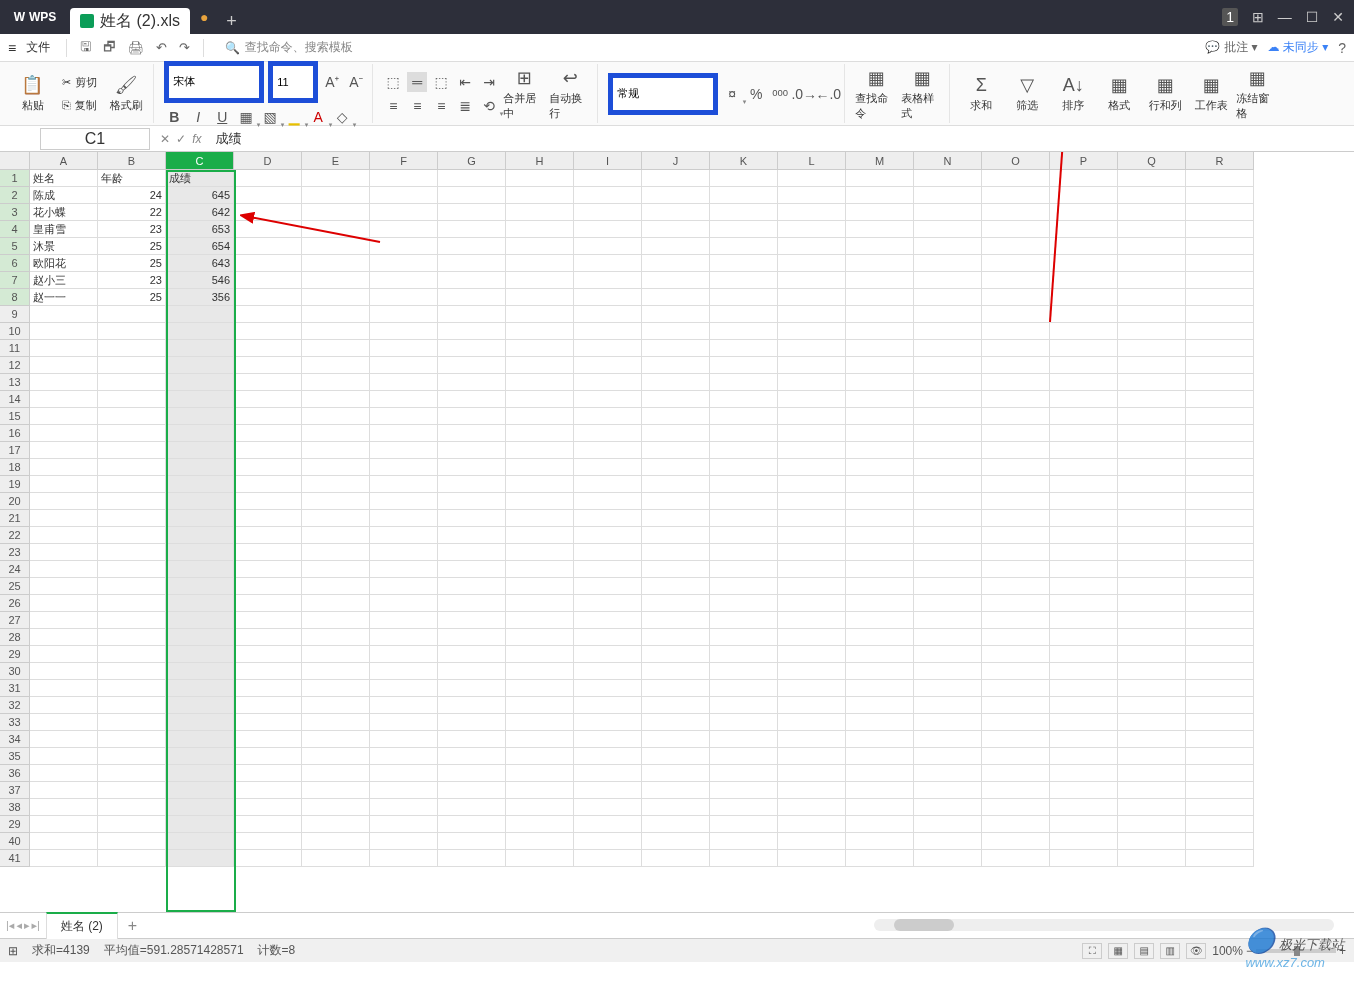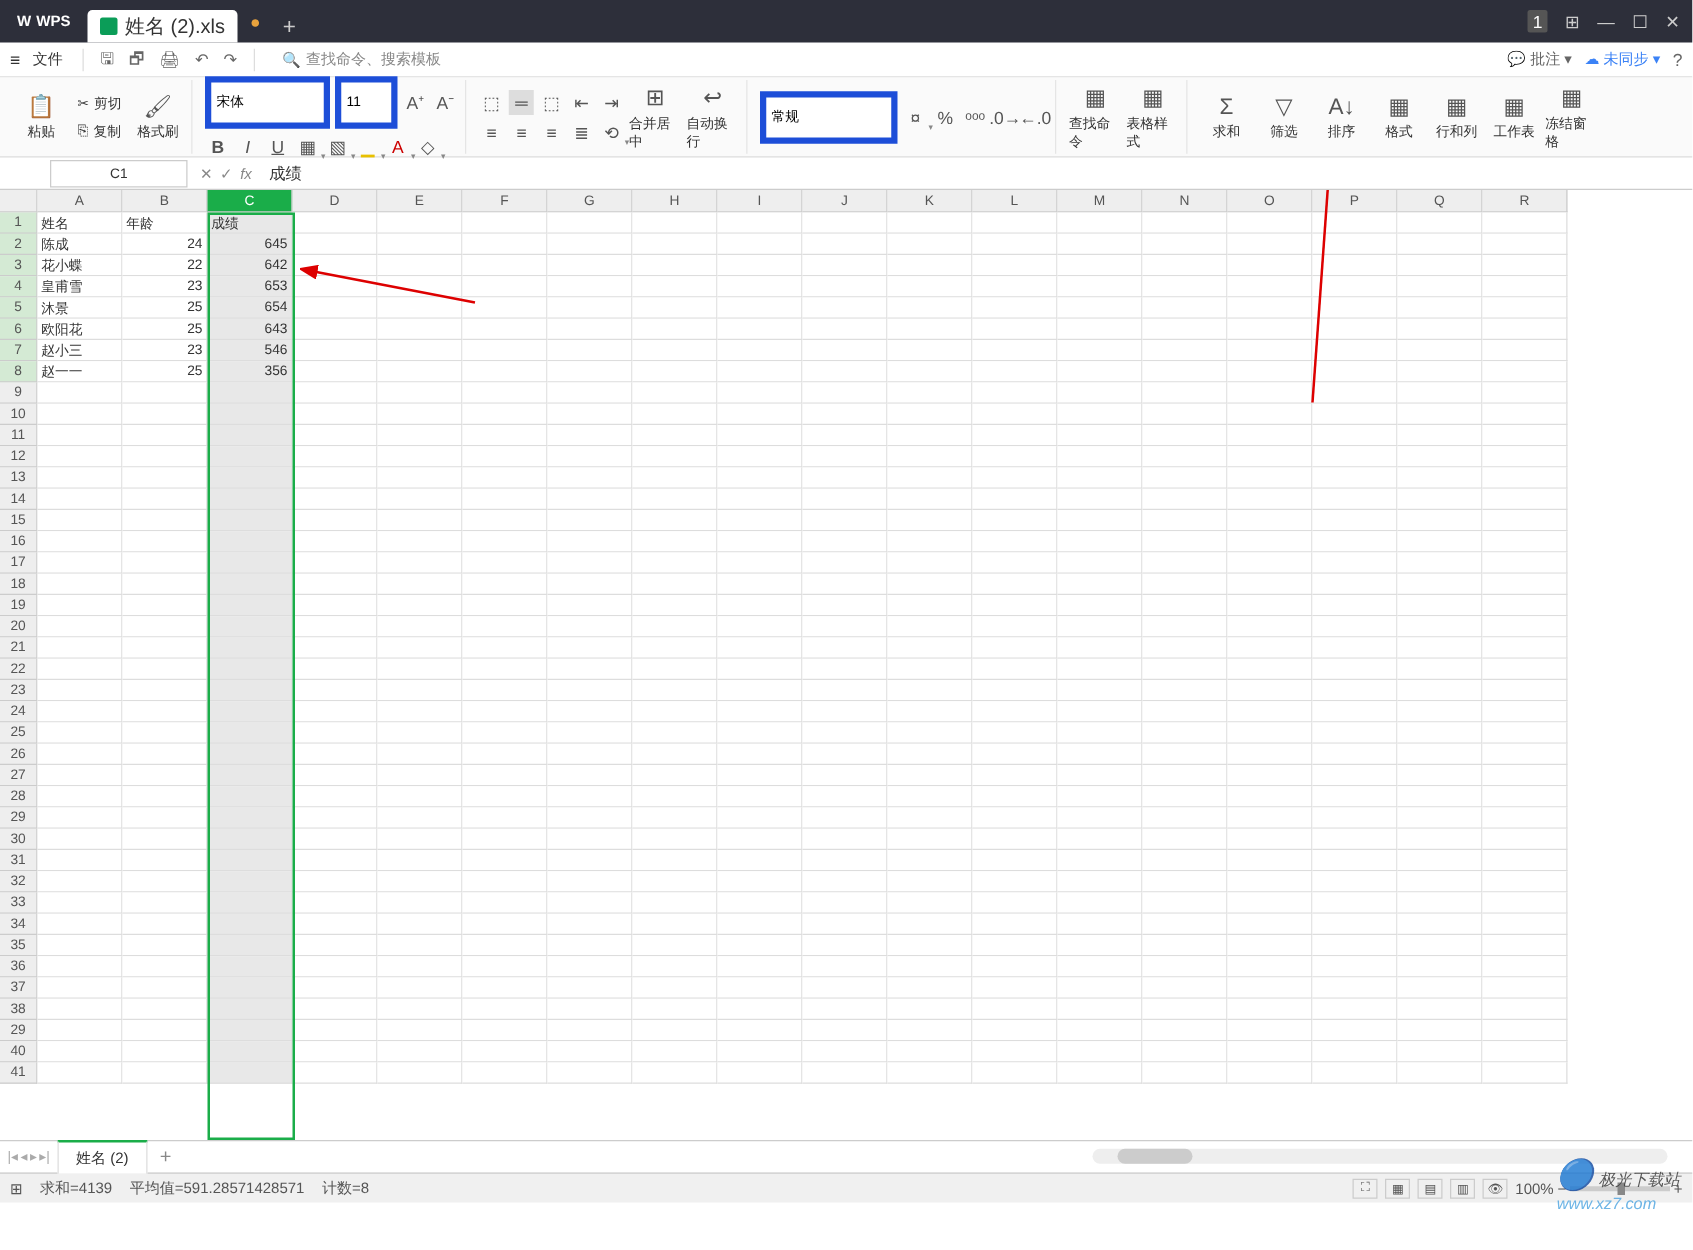--- a/index.html
+++ b/index.html
@@ -36,21 +36,21 @@
 .smallbtns { display:flex; flex-direction:column; gap:4px; }
 .smallbtn { display:flex; align-items:center; gap:4px; font-size:11px; cursor:pointer; padding:2px 4px; }
 .sel { height:20px; border:5px solid #1d4ed8; background:#fff; font-size:11px; padding:16px 4px; }
 .font-sel { width:100px; }
 .size-sel { width:50px; }
 .iconrow { display:flex; gap:4px; align-items:center; }
 .ribicon { width:20px; height:20px; display:flex; align-items:center; justify-content:center; font-size:14px; color:#555; cursor:pointer; position:relative; }
 .ribicon.dd::after { content:"▾"; font-size:7px; position:absolute; right:-4px; bottom:-2px; color:#888; }
 
 .formula-bar { height:26px; border-bottom:1px solid #ccc; display:flex; align-items:center; }
-.name-box { width:110px; height:22px; border:1px solid #ccc; margin:0 4px 0 40px; text-align:center; font-size:11px; display:flex; align-items:center; justify-content:center; }
+.name-box { width:110px; height:22px; border:1px solid #ccc; margin:0 4px 0 40px; text-align:center; font-size:16px; display:flex; align-items:center; justify-content:center; }
 .fx-btns { display:flex; align-items:center; gap:6px; padding:0 6px; color:#888; font-size:12px; }
 .fx-input { flex:1; padding:0 8px; font-size:13px; }
 
 .grid-wrap { position:relative; height:760px; overflow:hidden; }
 .corner { position:absolute; left:0; top:0; width:30px; height:18px; background:#eee; border-right:1px solid #ccc; border-bottom:1px solid #ccc; }
 .col-headers { position:absolute; left:30px; top:0; display:flex; height:18px; }
 .colh { width:68px; height:18px; background:#eee; border-right:1px solid #ccc; border-bottom:1px solid #ccc; display:flex; align-items:center; justify-content:center; font-size:11px; color:#555; }
 .colh.sel-col { background:#1aad49; color:#fff; }
 .row-headers { position:absolute; left:0; top:18px; display:flex; flex-direction:column; width:30px; }
 .rowh { width:30px; height:17px; background:#eee; border-right:1px solid #ccc; border-bottom:1px solid #ccc; display:flex; align-items:center; justify-content:center; font-size:11px; color:#555; }

